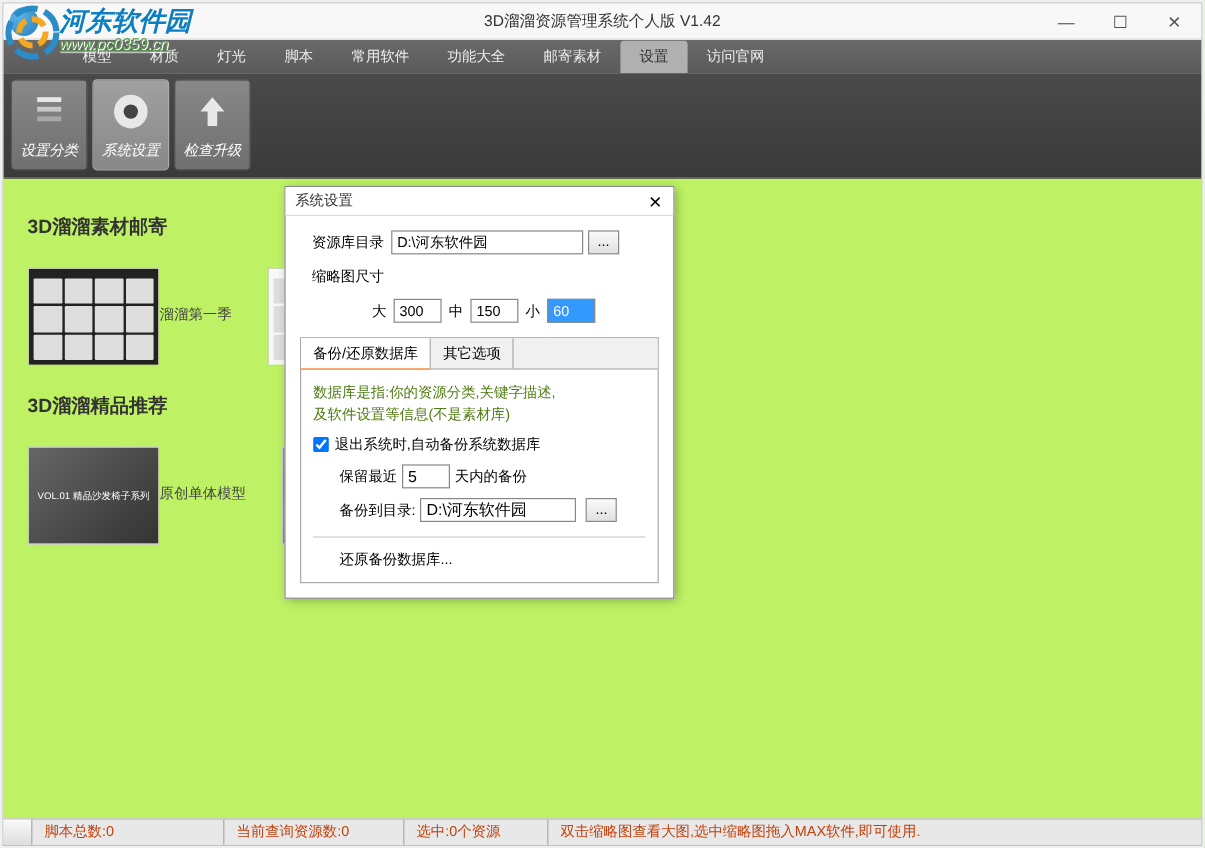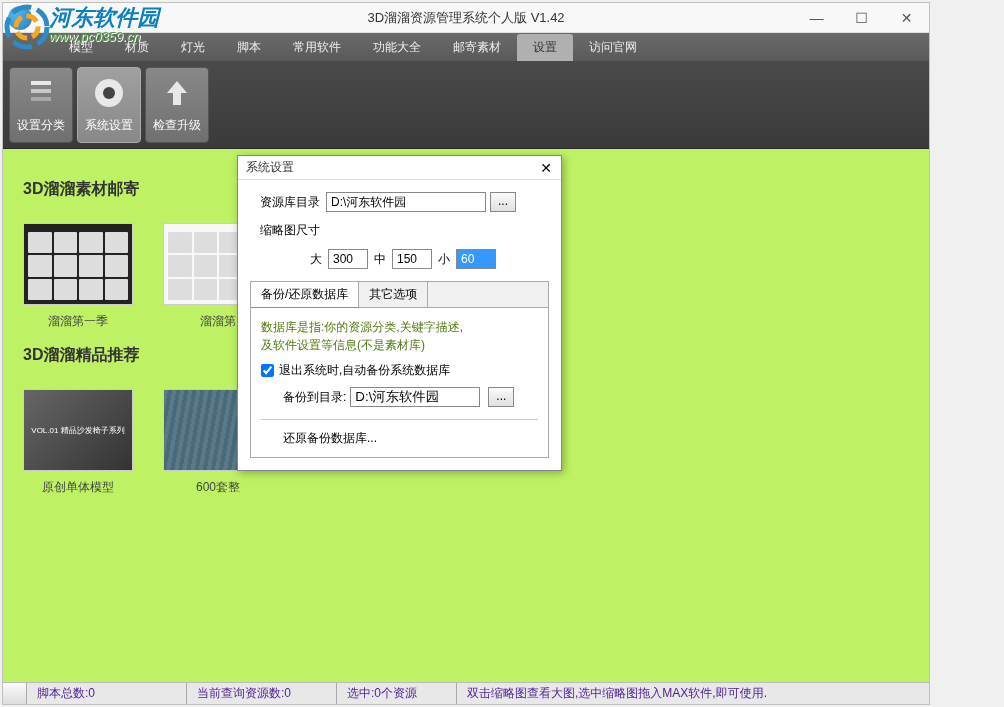--- a/index.html
+++ b/index.html
@@ -1,49 +1,49 @@
 <!DOCTYPE html>
 <html><head>
 <meta charset="utf-8">
 <style>
 * { margin: 0; padding: 0; box-sizing: border-box; }
 body { font-family: "Microsoft YaHei", SimSun, sans-serif; font-size: 12px; background: #f0f0f0; width: 1004px; height: 707px; overflow: hidden; position: relative; }
 
-.window { width: 928px; height: 703px; margin: 2px; background: #fff; border: 1px solid #c0c0c0; display: flex; flex-direction: column; }
+.window { width: 1000px; height: 703px; margin: 2px; background: #fff; border: 1px solid #c0c0c0; display: flex; flex-direction: column; }
 
 .titlebar { height: 30px; background: #f8f8f8; border-bottom: 1px solid #e0e0e0; display: flex; align-items: center; position: relative; }
 .titlebar-icon { width: 24px; height: 24px; margin-left: 5px; background: radial-gradient(circle at 30% 30%, #5bb5e8, #2a7db8); border-radius: 50%; }
 .titlebar-title { position: absolute; left: 50%; transform: translateX(-50%); color: #333; font-size: 13px; }
 .titlebar-controls { margin-left: auto; display: flex; }
 .titlebar-btn { width: 45px; height: 30px; display: flex; align-items: center; justify-content: center; color: #555; cursor: pointer; font-size: 14px; }
 
 .watermark { position: absolute; top: 3px; left: 3px; z-index: 100; pointer-events: none; }
 .watermark-logo { width: 48px; height: 48px; display: inline-block; vertical-align: top; }
 .watermark-text { display: inline-block; vertical-align: top; margin-left: -5px; }
 .watermark-text .cn { color: #0c7fc2; font-size: 22px; font-weight: bold; font-style: italic; text-shadow: 1px 1px 0 #fff; }
-.watermark-text .url { color: #5a9e4f; font-size: 13px; font-style: italic; text-shadow: 1px 1px 0 #fff; margin-top: -4px; }
+.watermark-text .url { color: #5a9e4f; font-size: 13px; font-style: italic; text-shadow: 1px 1px 0 #fff; margin-top: -4px; text-decoration: underline; }
 
 .menubar { height: 28px; background: linear-gradient(to bottom, #6a6a6a, #5a5a5a); display: flex; align-items: center; padding-left: 50px; }
 .menu-item { padding: 5px 16px; color: #eee; font-size: 12px; cursor: pointer; }
 .menu-item.active { background: #b0b0b0; color: #333; border-radius: 3px 3px 0 0; }
 
-.toolbar { height: 88px; background: linear-gradient(to bottom, #4a4a4a, #3a3a3a); display: flex; align-items: center; padding: 6px; gap: 4px; border-bottom: 1px solid #2a2a2a; }
+.toolbar { height: 88px; background: linear-gradient(to bottom, #4a4a4a, #3a3a3a); display: flex; align-items: flex-end; padding: 6px; gap: 4px; border-bottom: 1px solid #2a2a2a; font-style: italic; }
 .tool-btn { width: 64px; height: 76px; background: linear-gradient(to bottom, #888, #707070); border: 1px solid #555; border-radius: 4px; display: flex; flex-direction: column; align-items: center; justify-content: center; cursor: pointer; color: #fff; }
 .tool-btn.active { background: linear-gradient(to bottom, #a0a0a0, #888); border-color: #aaa; }
 .tool-icon { width: 36px; height: 36px; margin-bottom: 6px; display: flex; align-items: center; justify-content: center; }
 .tool-label { font-size: 12px; }
 
 .content { flex: 1; background: #bef264; padding: 15px 20px; overflow: auto; }
 .section-title { font-size: 16px; font-weight: bold; color: #333; margin: 15px 0 12px 0; }
 .thumb-row { display: flex; gap: 30px; }
-.thumb-item { display: flex; flex-direction: column; align-items: center; }
+.thumb-item { display: flex; flex-direction: row; align-items: center; }
 .thumb-img { width: 110px; height: 82px; background: #f5f5f5; border: 1px solid #ccc; margin-bottom: 8px; position: relative; overflow: hidden; margin-top: 11px; }
 .thumb-label { font-size: 12px; color: #444; }
 
-.statusbar { height: 22px; background: #e8e8e8; border-top: 1px solid #bbb; display: flex; align-items: flex-end; font-size: 12px; color: #4c1d95; }
+.statusbar { height: 22px; background: #e8e8e8; border-top: 1px solid #bbb; display: flex; align-items: flex-end; font-size: 12px; color: #c2410c; }
 .status-cell { padding: 0 10px; border-right: 1px solid #aaa; height: 100%; display: flex; align-items: center; }
 .status-cell.btn { width: 24px; background: linear-gradient(to bottom,#fafafa,#ddd); }
 
 
 .dialog { position: absolute; top: 155px; left: 237px; width: 325px; background: #fff; border: 1px solid #888; box-shadow: 2px 2px 8px rgba(0,0,0,0.3); z-index: 200; }
 .dialog-titlebar { height: 24px; background: #fff; border-bottom: 1px solid #ddd; display: flex; align-items: center; padding: 0 4px 0 8px; }
 .dialog-title { font-size: 12px; color: #333; }
 .dialog-close { margin-left: auto; width: 22px; height: 20px; display: flex; align-items: center; justify-content: center; font-size: 14px; cursor: pointer; }
 .dialog-body { padding: 12px; }
 .form-row { display: flex; align-items: center; margin-bottom: 10px; font-size: 12px; }
@@ -247,20 +247,25 @@
       <div class="tab-content">
         <div class="db-note">
           <span>数据库是指:你的资源分类,关键字描述,</span><br>
           <span>及软件设置等信息(不是素材库)</span>
         </div>
         <div class="checkbox-row">
           <input type="checkbox" checked="" style="">
           <span>退出系统时,自动备份系统数据库</span>
         </div>
         <div class="sub-row">
+          <span>保留最近</span>
+          <input type="text" value="5" style="">
+          <span>天内的备份</span>
+        </div>
+        <div class="sub-row">
           <span>备份到目录:</span>
           <input type="text" style="width: 130px;" value="D:\河东软件园">
           <div class="browse-btn">...</div>
         </div>
         <div class="restore-link">还原备份数据库...</div>
       </div>
     </div>
   </div>
 </div>
 

